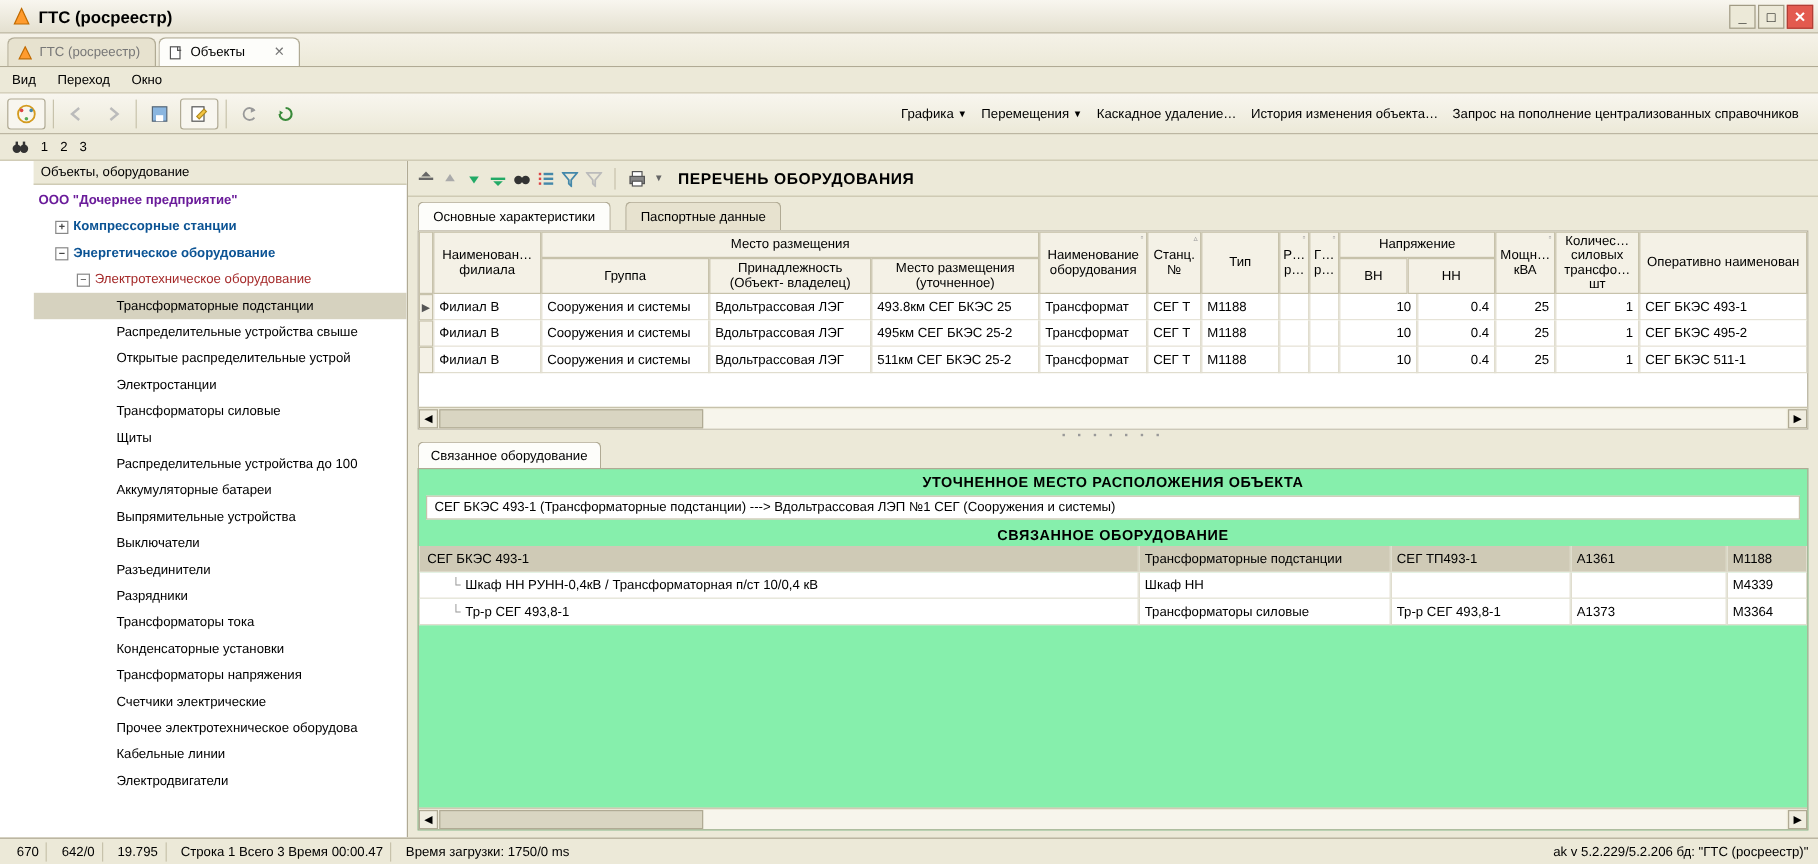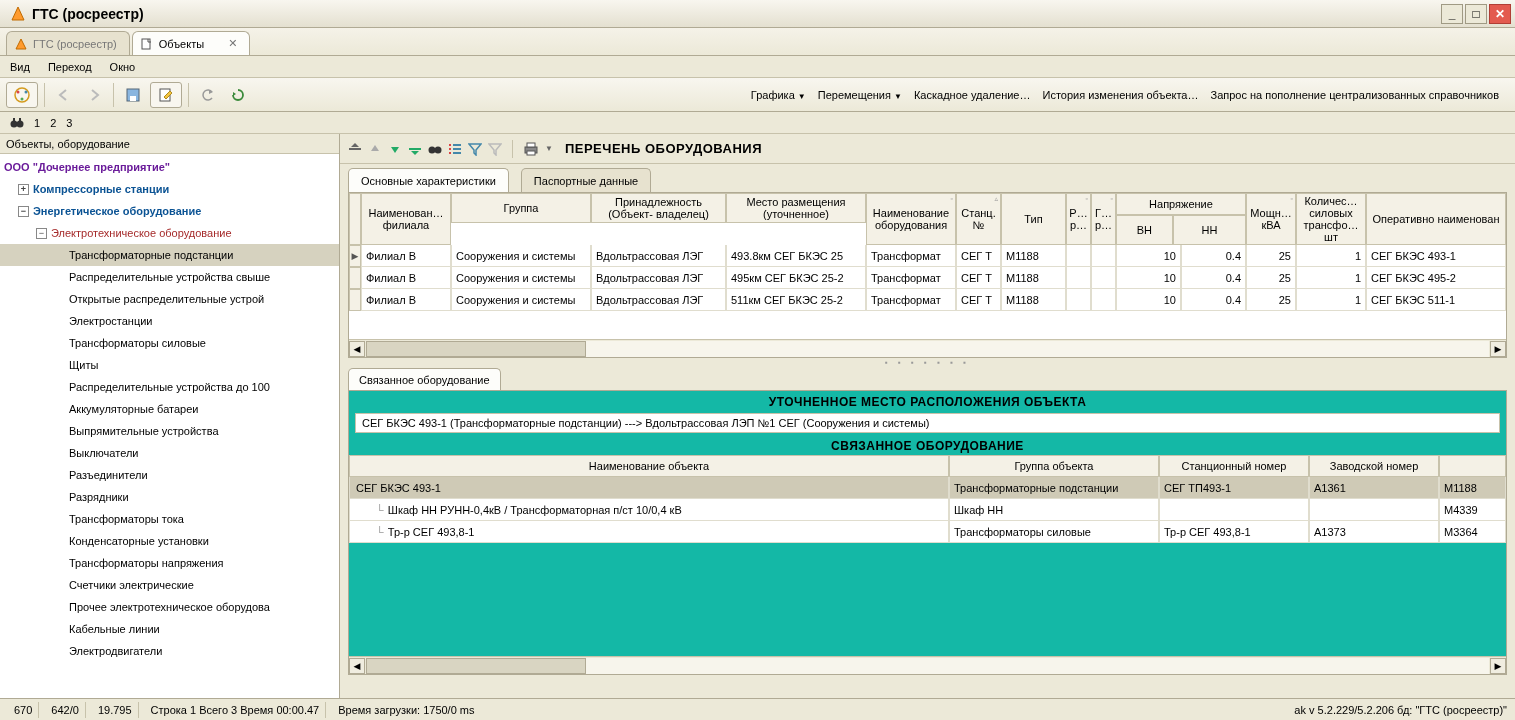--- a/index.html
+++ b/index.html
@@ -19,21 +19,21 @@
   .menubar span { cursor: default; }
   .toolbar { height: 34px; display: flex; align-items: center; padding: 0 6px; gap: 4px; border-bottom: 1px solid #b0aa94; background: linear-gradient(#f8f6ef,#ece9d8); }
   .tool-btn { width: 26px; height: 26px; display: flex; align-items: center; justify-content: center; border: 1px solid transparent; border-radius: 3px; }
   .tool-btn.bordered { border-color: #b0aa94; background: #f8f6ef; width: 32px; }
   .tool-sep { width: 1px; height: 24px; background: #c7c2ab; margin: 0 2px; }
   .right-menu { margin-left: auto; display: flex; align-items: center; gap: 12px; padding-right: 10px; white-space: nowrap; }
   .right-menu .mitem { cursor: default; }
   .right-menu .mitem .caret { font-size: 8px; vertical-align: middle; }
   .quickbar { height: 22px; display: flex; align-items: center; padding: 0 10px; gap: 10px; border-bottom: 1px solid #c7c2ab; background: #ece9d8; }
   .main { flex: 1; display: flex; overflow: hidden; }
-  .left-pane { width: 340px; display: flex; flex-direction: column; border-right: 1px solid #b0aa94; background: #fff; overflow: hidden; }
+  .left-pane { width: 340px; display: flex; flex-direction: column; border-right: 1px solid #b0aa94; background: #fff; overflow: hidden; padding-left: 28px; }
   .left-header { height: 20px; padding: 0 6px; background: #ece9d8; border-bottom: 1px solid #c7c2ab; display: flex; align-items: center; }
   .tree { flex: 1; overflow: auto; font-size: 11px; padding: 2px 0; }
   .tree-row { height: 22px; display: flex; align-items: center; white-space: nowrap; }
   .tree-row.org { color: #6a1b9a; font-weight: bold; padding-left: 4px; }
   .tree-row.cat { color: #0b5394; font-weight: bold; }
   .tree-row.sub { color: #a52a2a; font-weight: normal; }
   .tree-row.leaf { color: #000; }
   .tree-row.selected { background: #d6d2bf; }
   .exp { width: 11px; height: 11px; border: 1px solid #888; background: #fff; display: inline-flex; align-items: center; justify-content: center; font-size: 9px; line-height: 9px; margin-right: 4px; color: #444; }
   .ind { display: inline-block; width: 18px; height: 100%; border-right: 1px dotted transparent; }
@@ -53,21 +53,21 @@
   .gb-cell { border: 1px solid #e0ddce; border-top: none; padding: 0 4px; display: flex; align-items: center; overflow: hidden; white-space: nowrap; font-size: 11px; background: #fff; }
   .gb-cell.num { justify-content: flex-end; }
   .row-ind { width: 12px; background: #f4f1e6; border: 1px solid #c7c2ab; display: flex; align-items: center; justify-content: center; font-size: 9px; color: #555; }
   .hscroll { height: 18px; background: #ece9d8; border-top: 1px solid #c7c2ab; display: flex; align-items: center; }
   .hscroll .arrow { width: 16px; height: 16px; border: 1px solid #b0aa94; background: #f0ede0; display: flex; align-items: center; justify-content: center; font-size: 9px; }
   .hscroll .track { flex: 1; height: 16px; background: #f7f5ec; position: relative; margin: 0 1px; }
   .hscroll .thumb { position: absolute; top: 0; height: 16px; background: #d9d5c2; border: 1px solid #b0aa94; }
   .splitter { height: 8px; display: flex; align-items: center; justify-content: center; color: #999; font-size: 8px; letter-spacing: 4px; }
   .linked-tabhead { height: 24px; display: flex; align-items: flex-end; padding: 0 8px; }
   .linked-tab { height: 22px; padding: 0 10px; display: flex; align-items: center; border: 1px solid #b0aa94; border-bottom: none; border-top-left-radius: 5px; border-top-right-radius: 5px; background: #fdfdfa; }
-  .linked-panel { margin: 0 8px 23px; border: 1px solid #b0aa94; background: #14b8a6; display: flex; flex-direction: column; flex: 1; overflow: hidden; }
+  .linked-panel { margin: 0 8px 6px; border: 1px solid #b0aa94; background: #86efac; display: flex; flex-direction: column; flex: 1; overflow: hidden; }
   .loc-title { text-align: center; font-weight: bold; font-size: 12px; letter-spacing: 0.5px; padding: 4px 0 2px; }
   .loc-path { border: 1px solid #c7c2ab; margin: 2px 6px; padding: 3px 6px; background: #fff; }
   .linked-grid-head { display: flex; }
   .linked-grid-head .gh-cell { height: 22px; }
   .linked-body .gb-row { height: 22px; }
   .linked-body .gb-cell.selrow { background: #cfcab6; }
   .statusbar { height: 22px; border-top: 1px solid #b0aa94; background: #ece9d8; display: flex; align-items: center; padding: 0 8px; gap: 6px; font-size: 11px; }
   .statusbar .seg { padding: 0 6px; border-right: 1px solid #c7c2ab; height: 16px; display: flex; align-items: center; }
   .statusbar .right { margin-left: auto; }
   svg { display: block; }
@@ -405,20 +405,21 @@
       <div class="subtab active">Основные характеристики</div>
       <div class="subtab">Паспортные данные</div>
     </div>
 
     <div class="grid-wrap">
       <div class="grid-head">
         <div class="gh-row">
           <div class="gh-cell" style="width:12px;height:52px"></div>
           <div class="gh-cell" style="width:90px;height:52px">Наименован… филиала</div>
           <div style="display:flex;flex-direction:column;width:415px">
+            <div class="gh-cell" style="height:22px">Место размещения</div>
             <div style="display:flex">
               <div class="gh-cell" style="width:140px;height:30px">Группа</div>
               <div class="gh-cell" style="width:135px;height:30px">Принадлежность (Объект- владелец)</div>
               <div class="gh-cell" style="width:140px;height:30px">Место размещения (уточненное)</div>
             </div>
           </div>
           <div class="gh-cell" style="width:90px;height:52px">
               <span>Наименование оборудования</span>
               <span class="sm">▫</span>
             </div>
@@ -515,27 +516,20 @@
 
     <div class="splitter">▪ ▪ ▪ ▪ ▪ ▪ ▪</div>
 
     <div class="linked-tabhead">
       <div class="linked-tab">Связанное оборудование</div>
     </div>
     <div class="linked-panel">
       <div class="loc-title">УТОЧНЕННОЕ МЕСТО РАСПОЛОЖЕНИЯ ОБЪЕКТА</div>
       <div class="loc-path">СЕГ БКЭС 493-1 (Трансформаторные подстанции)  ---&gt;   Вдольтрассовая ЛЭП №1 СЕГ (Сооружения и системы)</div>
       <div class="loc-title">СВЯЗАННОЕ ОБОРУДОВАНИЕ</div>
-      <div class="linked-grid-head">
-        <div class="gh-cell" style="width:600px">Наименование объекта</div>
-        <div class="gh-cell" style="width:210px">Группа объекта</div>
-        <div class="gh-cell" style="width:150px">Станционный номер</div>
-        <div class="gh-cell" style="width:130px">Заводской номер</div>
-        <div class="gh-cell" style="flex:1"></div>
-      </div>
       <div class="linked-body" id="linked-body">
           <div class="gb-row">
             <div class="gb-cell selrow" style="width:600px;padding-left:6px">СЕГ БКЭС 493-1</div>
             <div class="gb-cell selrow" style="width:210px">Трансформаторные подстанции</div>
             <div class="gb-cell selrow" style="width:150px">СЕГ ТП493-1</div>
             <div class="gb-cell selrow" style="width:130px">А1361</div>
             <div class="gb-cell selrow" style="flex:1">М1188</div>
           </div>
           <div class="gb-row">
             <div class="gb-cell" style="width:600px;padding-left:26px"><span style="color:#999;margin-right:4px">└</span>Шкаф НН РУНН-0,4кВ / Трансформаторная п/ст 10/0,4 кВ</div>

